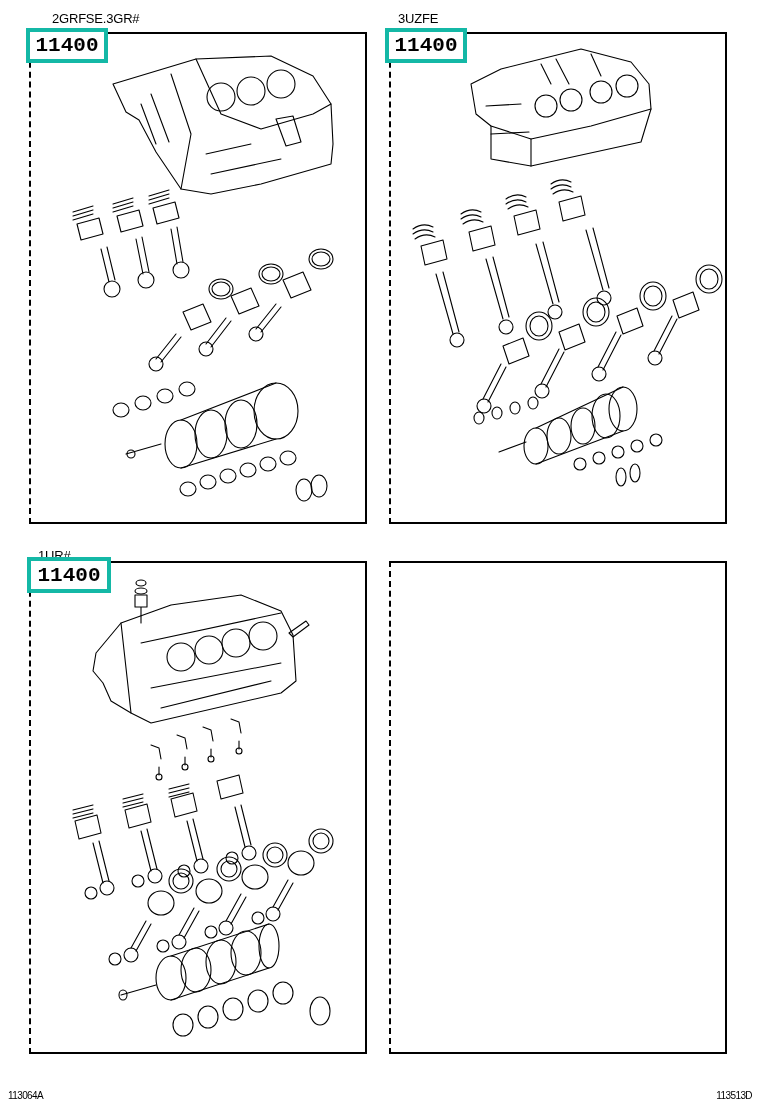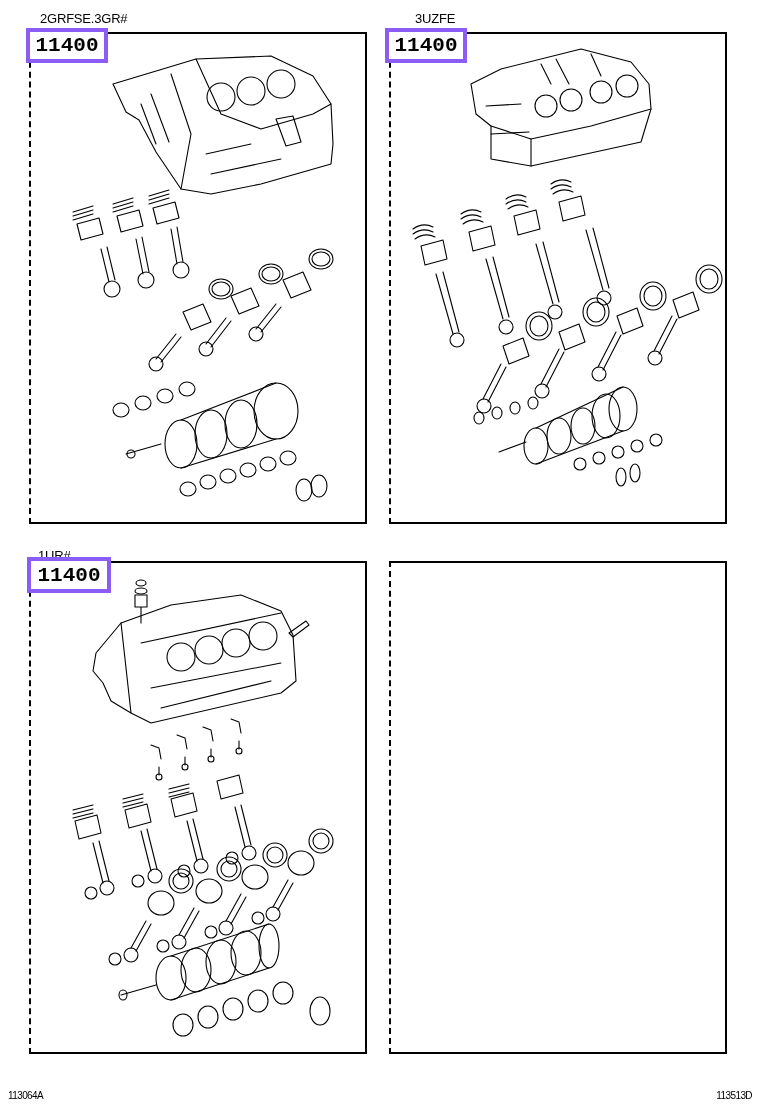--- a/index.html
+++ b/index.html
@@ -1,30 +1,30 @@
 <!DOCTYPE html>
 <html><head>
   <meta charset="utf-8">
   <style>
     html, body { margin: 0; padding: 0; background: #ffffff; }
     body { width: 760px; height: 1112px; position: relative; overflow: hidden;
            font-family: "Liberation Sans", sans-serif; color: #000; }
     .caption { position: absolute; font-size: 13px; letter-spacing: -0.2px; line-height: 14px; }
     .frame { position: absolute; border: 2px solid #000; border-left: 2px dashed #000; box-sizing: border-box; background: #fff; }
-    .label { position: absolute; border: 4px solid #8b5cf6; background: #fff; box-sizing: border-box;
+    .label { position: absolute; border: 4px solid #14b8a6; background: #fff; box-sizing: border-box;
              font-family: "Liberation Mono", monospace; font-weight: bold; font-size: 21px;
              display: flex; align-items: center; justify-content: center; letter-spacing: 0px; cursor: pointer; }
     .footer { position: absolute; font-size: 10px; letter-spacing: -0.6px; }
     svg.art { position: absolute; left: 0; top: 0; overflow: visible; }
     svg.art * { fill: none; stroke: #000; stroke-width: 1.1; stroke-linejoin: round; stroke-linecap: round; }
   </style>
 </head>
 <body>
 
-<div class="caption" style="left:40px; top:12px;">2GRFSE.3GR#</div>
+<div class="caption" style="left:52px; top:12px;">2GRFSE.3GR#</div>
 <div class="frame" style="left:29px; top:32px; width:338px; height:492px;">
   <svg class="art" width="338" height="492">
 
     <g>
       <path d="M82,50 L165,25 L240,22 L282,42 L300,70 L302,110 L300,130 L230,150 L180,160 L150,155 L125,118 L108,86 L95,78 Z"></path>
       <path d="M140,40 L160,100 L150,155"></path>
       <path d="M165,25 L190,80 L230,95 L282,80 L300,70"></path>
       <circle cx="190" cy="63" r="14"></circle>
         <circle cx="220" cy="57" r="14"></circle>
         <circle cx="250" cy="50" r="14"></circle>
@@ -90,21 +90,21 @@
         <ellipse cx="257" cy="424" rx="8" ry="7"></ellipse>
     </g>
     <g>
       <ellipse cx="273" cy="456" rx="8" ry="11"></ellipse>
         <ellipse cx="288" cy="452" rx="8" ry="11"></ellipse>
     </g>
   </svg>
 </div>
 <div class="label" style="left:26px; top:28px; width:82px; height:35px;">11400</div>
 
-<div class="caption" style="left:415px; top:12px;">3UZFE</div>
+<div class="caption" style="left:398px; top:12px;">3UZFE</div>
 <div class="frame" style="left:389px; top:32px; width:338px; height:492px;">
   <svg class="art" width="338" height="492">
     <g>
       <path d="M80,50 L110,35 L190,15 L240,28 L258,50 L260,75 L200,92 L140,105 L100,92 L85,80 Z"></path>
       <path d="M100,92 L100,125 L140,132 L250,108 L260,75"></path>
       <path d="M140,105 L140,132"></path>
       <circle cx="155" cy="72" r="11"></circle>
         <circle cx="180" cy="66" r="11"></circle>
         <circle cx="210" cy="58" r="11"></circle>
         <circle cx="236" cy="52" r="11"></circle>

